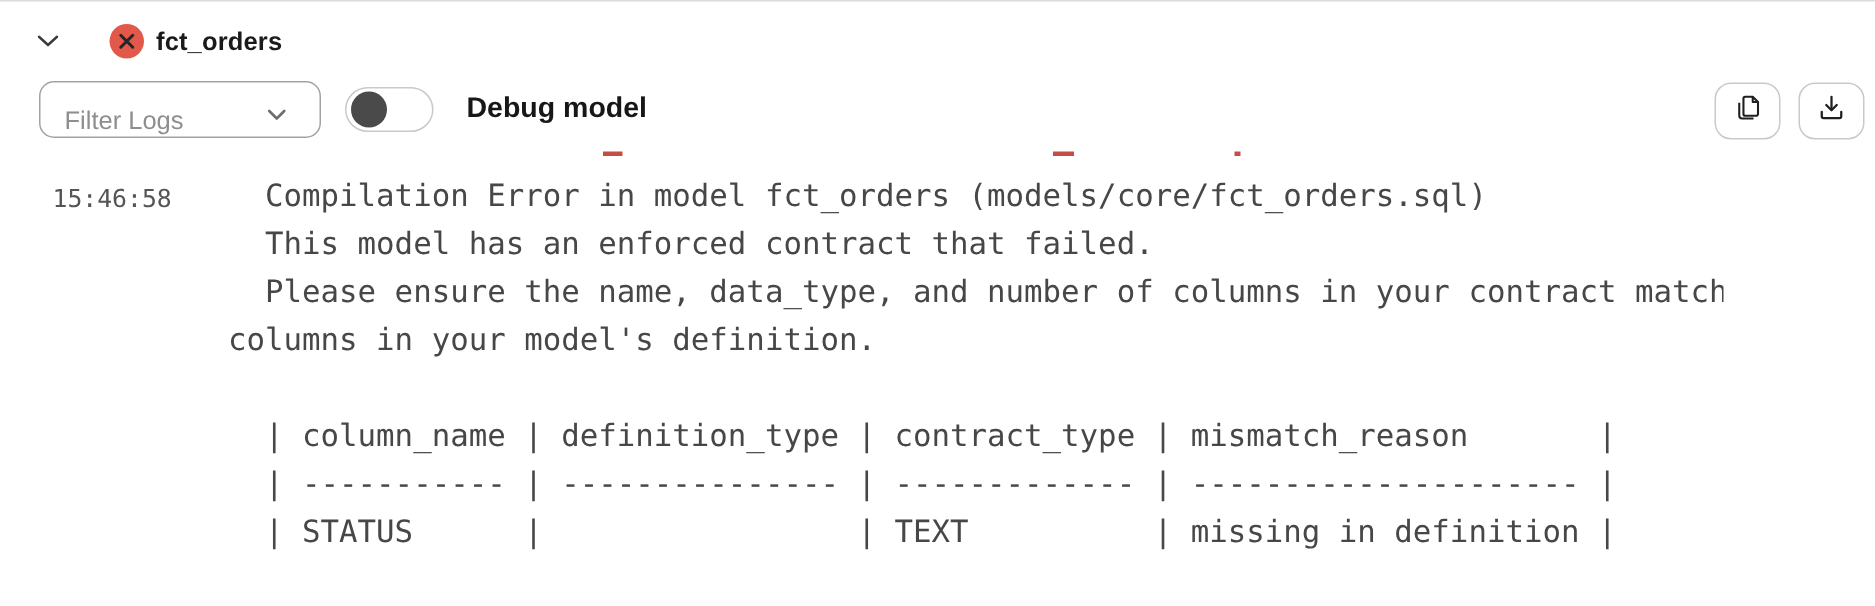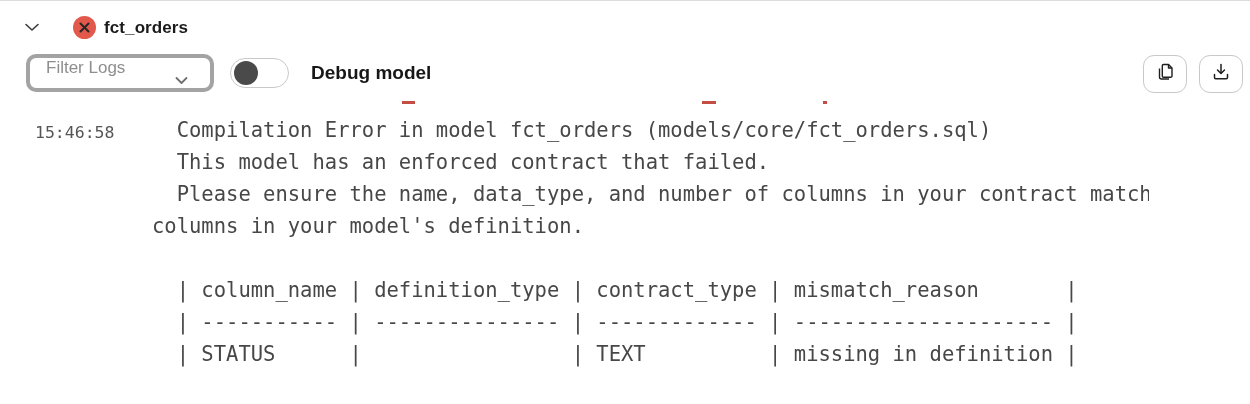--- a/index.html
+++ b/index.html
@@ -10,22 +10,22 @@
   }
   
   .header-row{position:absolute;top:0;left:16px;width:1250px;height:52px;padding-left:48px;}
   .collapse-chevron{position:absolute;left:8px;top:19px;width:16px;height:14px;cursor:pointer;}
   .status-icon{position:absolute;left:57px;top:15px;width:23px;height:23px;border-radius:50%;
     display:flex;align-items:center;justify-content:center;}
   .model-title{position:absolute;left:88px;top:17px;font-size:17px;font-weight:700;letter-spacing:.1px;}
   .duration{position:absolute;right:9px;top:17px;font-size:17px;font-weight:400;color:#171717;font-family:Liberation Mono, monospace;}
   
   .toolbar-row{position:absolute;top:52px;left:0;width:1250px;height:48px;}
-  .filter-btn{position:absolute;left:26px;top:1px;width:188px;height:38px;border:4px solid #a3a3a3;
-    border-radius:10px;background:#fff;display:flex;align-items:flex-start;cursor:pointer;box-sizing:border-box;}
+  .filter-btn{position:absolute;left:26px;top:1px;width:188px;height:38px;border:1px solid #a3a3a3;
+    border-radius:10px;background:#fff;display:flex;align-items:flex-end;cursor:pointer;box-sizing:border-box;}
   .filter-btn .lbl{margin-left:16px;font-size:17px;font-weight:500;color:#8e8e8e;}
   .filter-btn .chev{position:absolute;right:22px;top:13px;}
   .toggle{position:absolute;left:230px;top:5px;width:59px;height:30px;border:1px solid #c9c9c9;
     border-radius:15px;background:#fff;cursor:pointer;box-sizing:border-box;}
   .toggle .knob{position:absolute;left:3px;top:2px;width:24px;height:24px;border-radius:50%;background:#4a4a4a;}
   .debug-label{position:absolute;left:311px;top:9px;font-size:19px;font-weight:600;color:#171717;}
   .icon-btn{position:absolute;top:2px;width:44px;height:38px;border:1px solid #c9c9c9;border-radius:11px;
     background:#fff;display:flex;align-items:center;justify-content:center;cursor:pointer;box-sizing:border-box;}
   .icon-btn.copy{left:1143px;}
   .icon-btn.download{left:1199px;}

